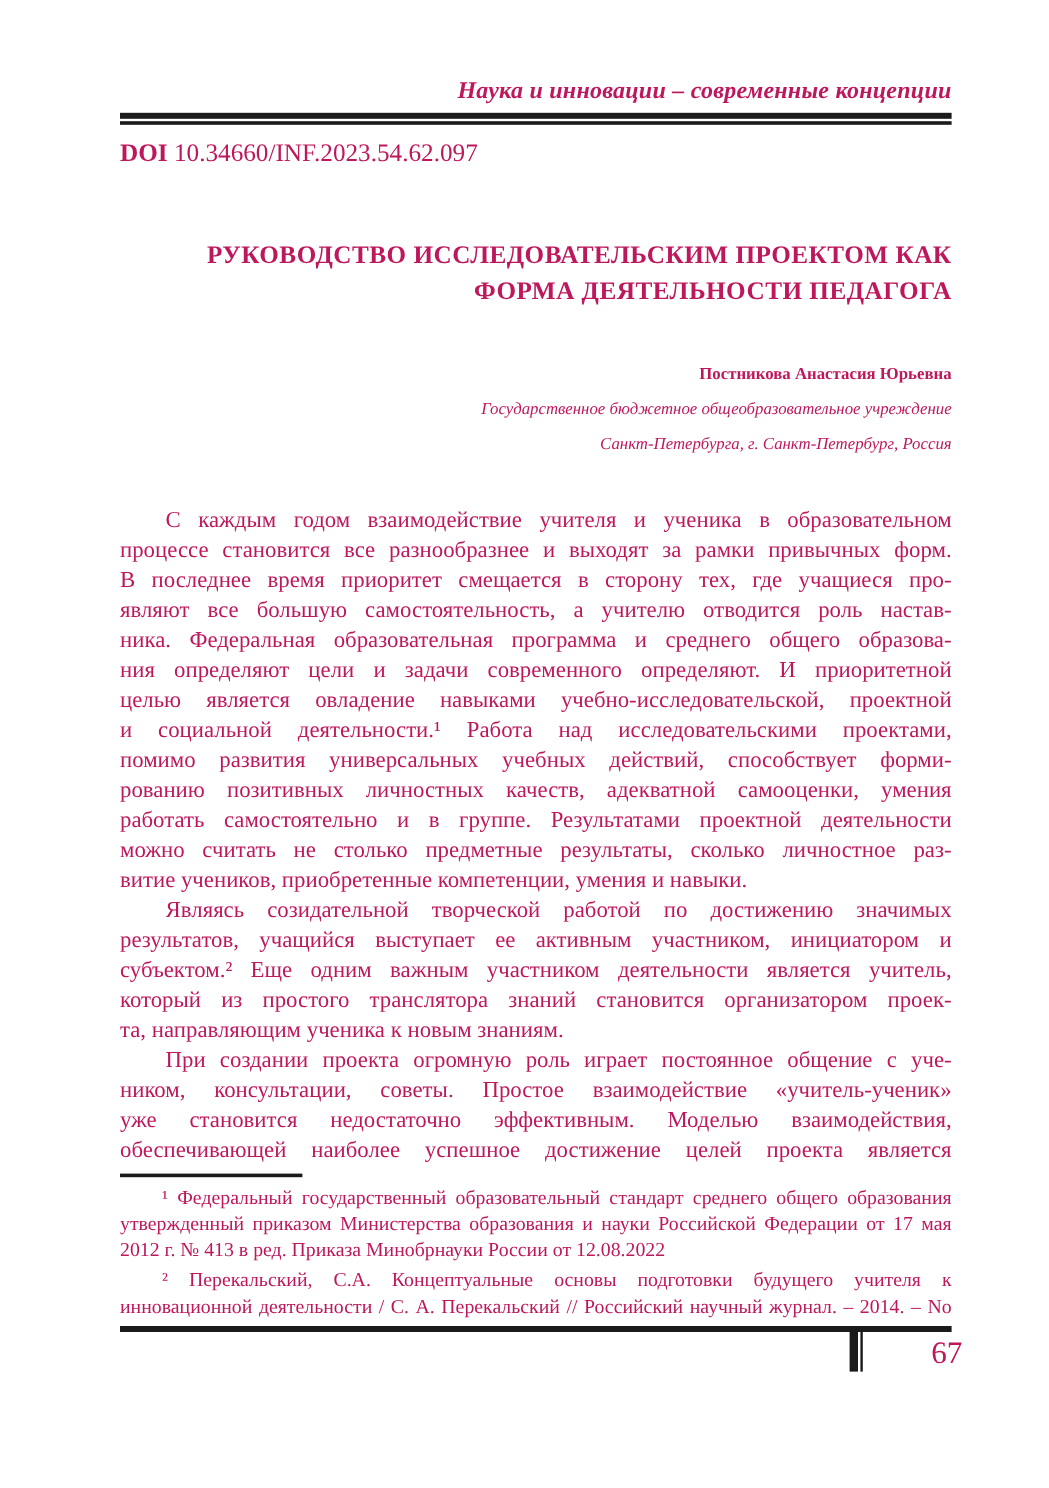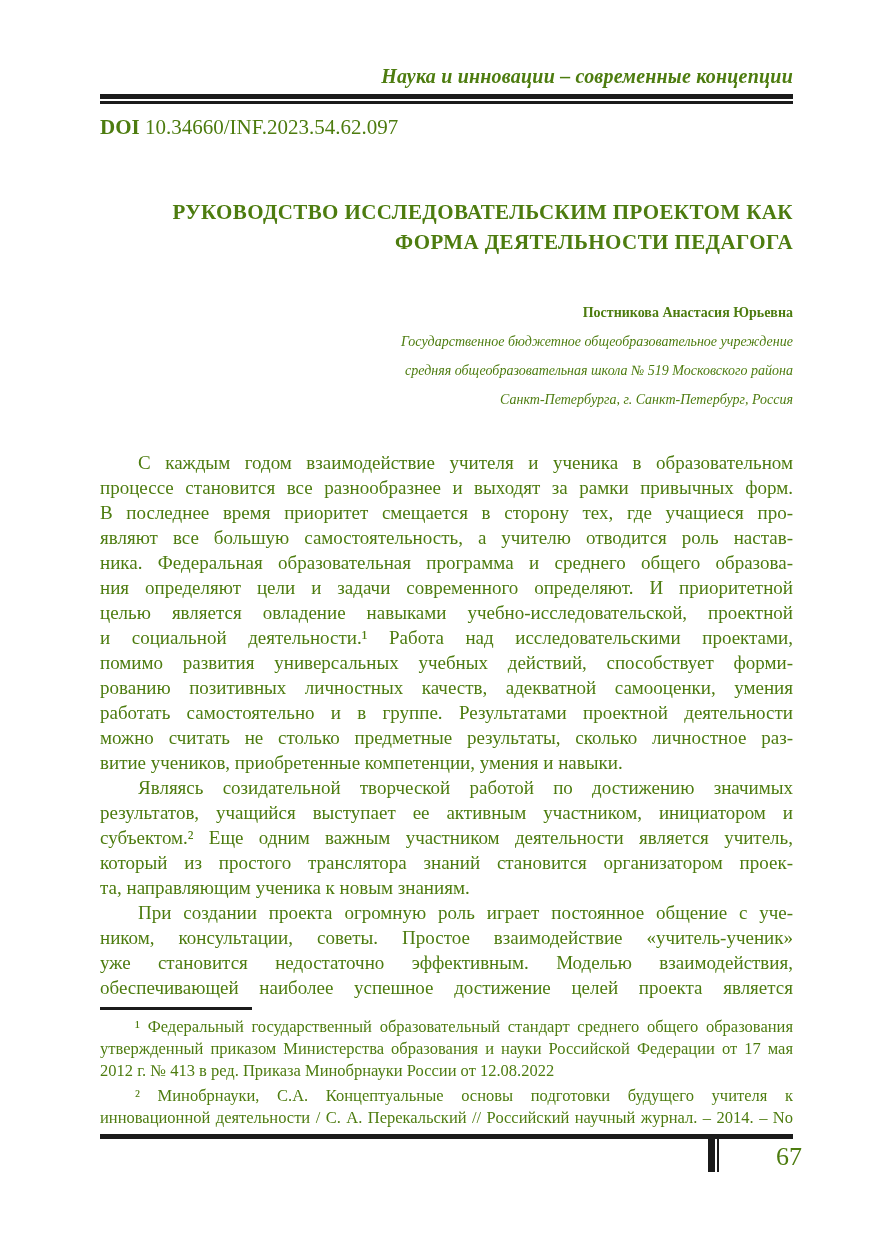--- a/index.html
+++ b/index.html
@@ -1,21 +1,21 @@
 <!DOCTYPE html>
 <html lang="ru"><head>
 <meta charset="utf-8">
 <style>
   html,body{margin:0;padding:0;background:#ffffff;}
   .page{
     position:relative;
     width:874px;height:1240px;
     box-sizing:border-box;
     background:#ffffff;
-    color:#4d7c0f;
+    color:#be185d;
     font-family:"Liberation Serif","DejaVu Serif",serif;
     padding:0 81px 0 100px;
     overflow:hidden;
   }
   .journal-header{
     margin-top:64px;
     text-align:right;
     font-weight:bold;
     font-style:italic;
     font-size:20px;
@@ -124,21 +124,20 @@
 
   <div class="article-title">
     <div>РУКОВОДСТВО ИССЛЕДОВАТЕЛЬСКИМ ПРОЕКТОМ КАК</div>
     <div>ФОРМА ДЕЯТЕЛЬНОСТИ ПЕДАГОГА</div>
   </div>
 
   <div class="author-block">
     <div class="author-name">Постникова Анастасия Юрьевна</div>
     <div class="affiliation">
       <div>Государственное бюджетное общеобразовательное учреждение</div>
-      <div>средняя общеобразовательная школа № 519 Московского района</div>
       <div>Санкт-Петербурга, г. Санкт-Петербург, Россия</div>
     </div>
   </div>
 
   <div class="body-text">
       <div>
         <div class="line first">С каждым годом взаимодействие учителя и ученика в образовательном</div>
         <div class="line">процессе становится все разнообразнее и выходят за рамки привычных форм.</div>
         <div class="line">В последнее время приоритет смещается в сторону тех, где учащиеся про-</div>
         <div class="line">являют все большую самостоятельность, а учителю отводится роль настав-</div>
@@ -169,21 +168,21 @@
 
   <div class="footnote-separator"></div>
 
   <div class="footnotes">
       <div class="footnote">
         <div class="line first">¹ Федеральный государственный образовательный стандарт среднего общего образования</div>
         <div class="line">утвержденный приказом Министерства образования и науки Российской Федерации от 17 мая</div>
         <div class="line no-just">2012 г. № 413 в ред. Приказа Минобрнауки России от 12.08.2022</div>
       </div>
       <div class="footnote">
-        <div class="line first">² Минобрнауки, С.А. Концептуальные основы подготовки будущего учителя к</div>
+        <div class="line first">² Перекальский, С.А. Концептуальные основы подготовки будущего учителя к</div>
         <div class="line">инновационной деятельности / С. А. Перекальский // Российский научный журнал. – 2014. – No</div>
       </div>
     </div>
 
   <div class="bottom-rule"></div>
 
   <div class="page-footer">
     <div class="page-bar"></div>
     <div class="page-number">67</div>
   </div>

